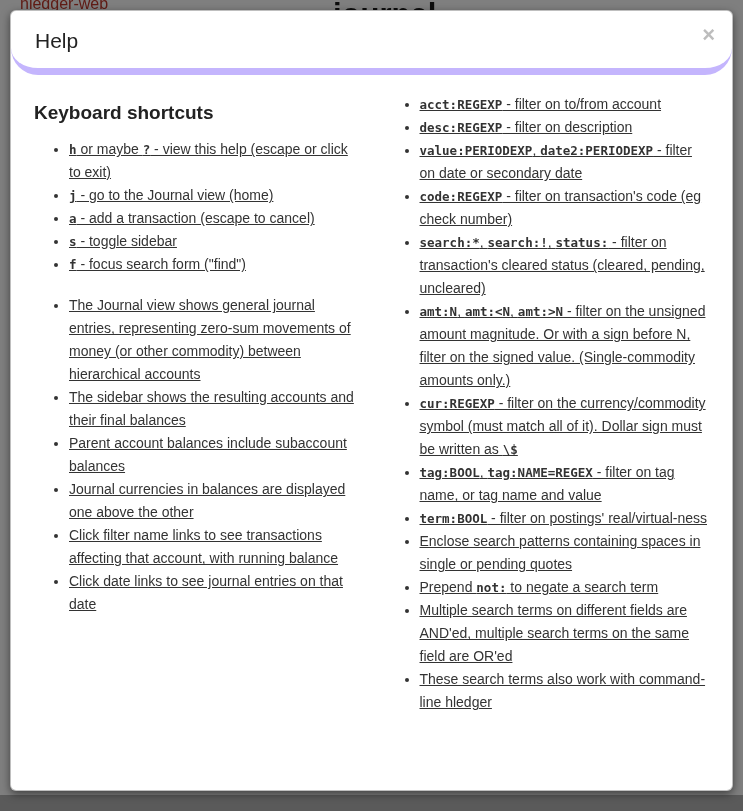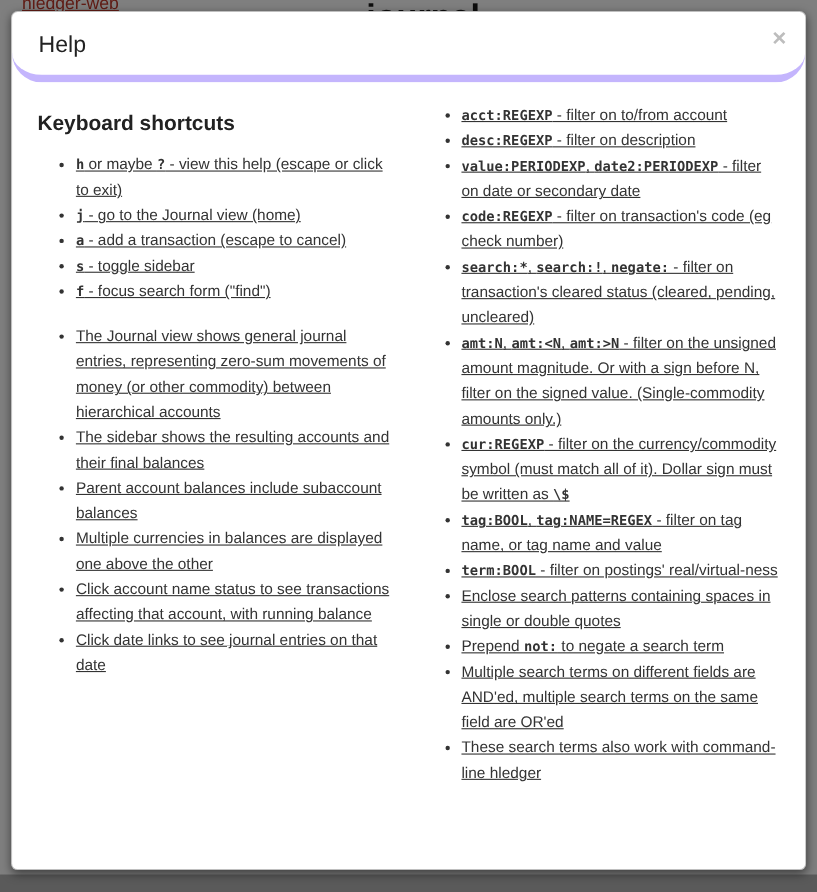--- a/index.html
+++ b/index.html
@@ -116,36 +116,36 @@
           <li><code>h</code> or maybe <code>?</code> - view this help (escape or click to exit)</li>
           <li><code>j</code> - go to the Journal view (home)</li>
           <li><code>a</code> - add a transaction (escape to cancel)</li>
           <li><code>s</code> - toggle sidebar</li>
           <li><code>f</code> - focus search form ("find")</li>
         </ul>
         <ul>
           <li>The Journal view shows general journal entries, representing zero-sum movements of money (or other commodity) between hierarchical accounts</li>
           <li>The sidebar shows the resulting accounts and their final balances</li>
           <li>Parent account balances include subaccount balances</li>
-          <li>Multiple currencies in balances are displayed one above the other</li>
-          <li>Click account name status to see transactions affecting that account, with running balance</li>
+          <li>Journal currencies in balances are displayed one above the other</li>
+          <li>Click filter name links to see transactions affecting that account, with running balance</li>
           <li>Click date links to see journal entries on that date</li>
         </ul>
       </div>
     <div class="help-col">
         <ul>
           <li><code>acct:REGEXP</code> - filter on to/from account</li>
           <li><code>desc:REGEXP</code> - filter on description</li>
           <li><code>value:PERIODEXP</code>, <code>date2:PERIODEXP</code> - filter on date or secondary date</li>
           <li><code>code:REGEXP</code> - filter on transaction's code (eg check number)</li>
-          <li><code>search:*</code>, <code>search:!</code>, <code>negate:</code> - filter on transaction's cleared status (cleared, pending, uncleared)</li>
+          <li><code>search:*</code>, <code>search:!</code>, <code>status:</code> - filter on transaction's cleared status (cleared, pending, uncleared)</li>
           <li><code>amt:N</code>, <code>amt:&lt;N</code>, <code>amt:&gt;N</code> - filter on the unsigned amount magnitude. Or with a sign before N, filter on the signed value. (Single-commodity amounts only.)</li>
           <li><code>cur:REGEXP</code> - filter on the currency/commodity symbol (must match all of it). Dollar sign must be written as <code>\$</code></li>
           <li><code>tag:BOOL</code>, <code>tag:NAME=REGEX</code> - filter on tag name, or tag name and value</li>
           <li><code>term:BOOL</code> - filter on postings' real/virtual-ness</li>
-          <li>Enclose search patterns containing spaces in single or double quotes</li>
+          <li>Enclose search patterns containing spaces in single or pending quotes</li>
           <li>Prepend <code>not:</code> to negate a search term</li>
           <li>Multiple search terms on different fields are AND'ed, multiple search terms on the same field are OR'ed</li>
           <li>These search terms also work with command-line hledger</li>
         </ul>
       </div>
   </div>
 </div>
 
 </body></html>

